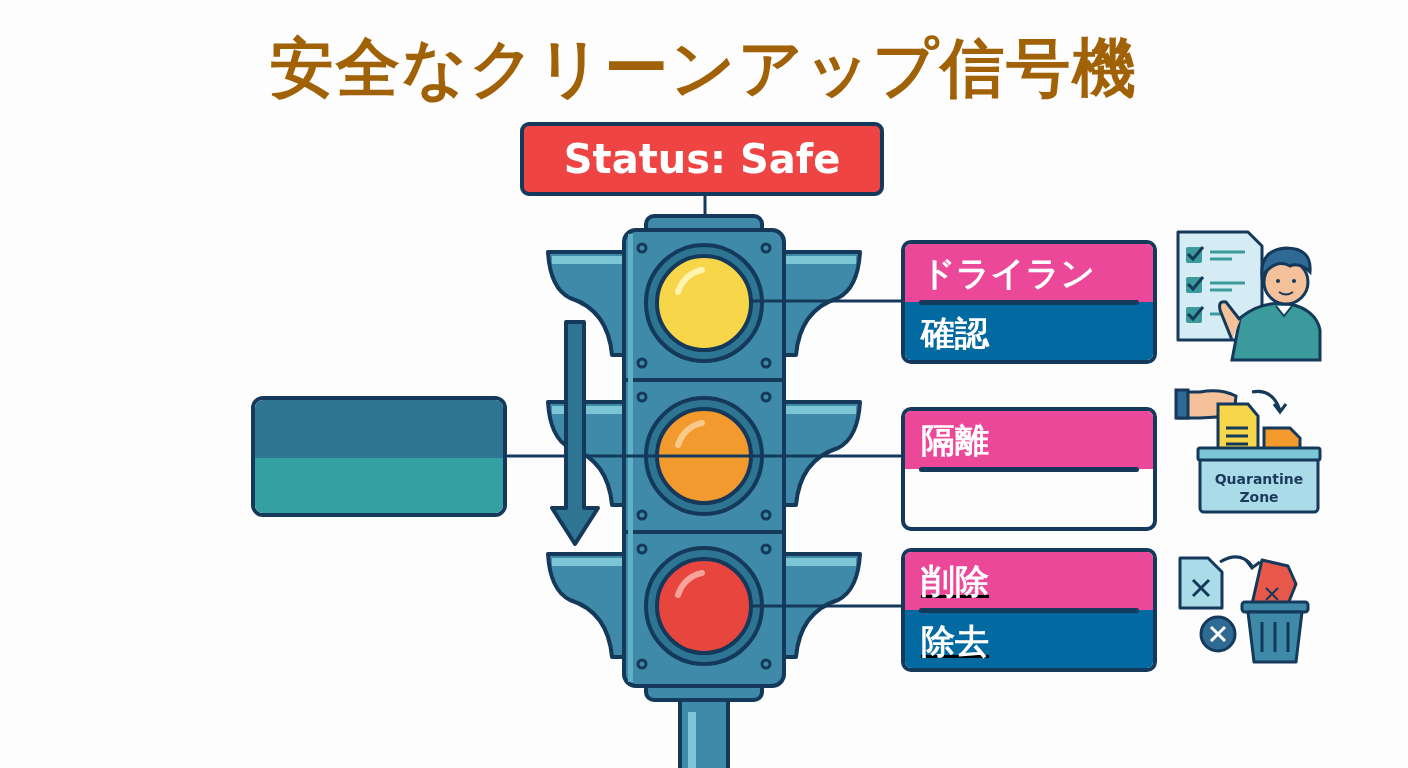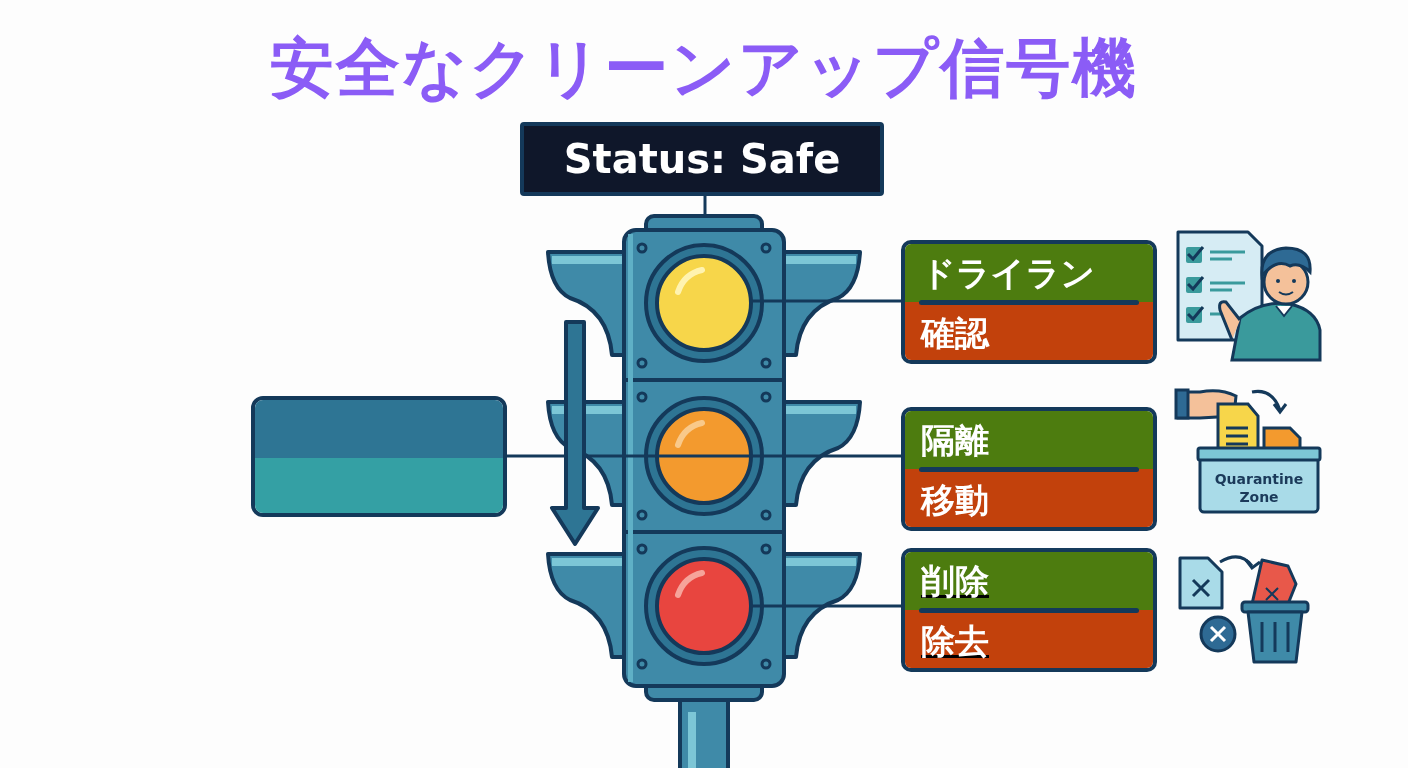--- a/index.html
+++ b/index.html
@@ -3,45 +3,45 @@
 <meta charset="utf-8">
 <style>
   html, body { margin:0; padding:0; }
   body {
     width:1408px; height:768px; position:relative; overflow:hidden;
     background:#fdfdfd;
     font-family:"DejaVu Sans","Liberation Sans",sans-serif;
   }
   .title {
     position:absolute; left:0; width:1408px; top:26px; text-align:center;
-    font-size:64px; font-weight:bold; color:#8b5cf6; letter-spacing:2px;
+    font-size:64px; font-weight:bold; color:#a16207; letter-spacing:2px;
     line-height:84px;
   }
   .status {
     position:absolute; left:520px; top:122px; width:364px; height:74px;
-    box-sizing:border-box; background:#0f172a; border:4px solid #14395a;
-    border-radius:4px; color:#fff; font-size:40px; font-weight:bold;
+    box-sizing:border-box; background:#ef4444; border:4px solid #14395a;
+    border-radius:9px; color:#fff; font-size:40px; font-weight:bold;
     text-align:center; line-height:66px;
   }
   .svgwrap { position:absolute; left:0; top:0; }
   .label-box {
     position:absolute; left:901px; width:256px; height:124px;
     box-sizing:border-box; border:4px solid #14395a; border-radius:10px;
     overflow:hidden;
   }
   .label-box .top {
-    height:58px; background:#4d7c0f; color:#fff; font-size:34px; font-weight:bold;
+    height:58px; background:#ec4899; color:#fff; font-size:34px; font-weight:bold;
     line-height:58px; padding-left:16px;
   }
   .label-box .divider {
     position:absolute; left:14px; right:14px; top:56px; height:5px;
     background:#14395a; border-radius:3px;
   }
   .label-box .bot {
-    height:62px; background:#c2410c; color:#fff; font-size:34px; font-weight:bold;
+    height:62px; background:#0369a1; color:#fff; font-size:34px; font-weight:bold;
     line-height:62px; padding-left:16px;
   }
   .empty-box {
     position:absolute; left:251px; top:396px; width:256px; height:121px;
     box-sizing:border-box; border:4px solid #14395a; border-radius:12px; overflow:hidden;
   }
   .empty-box .top { height:58px; background:#2e7594; }
   .empty-box .bot { height:59px; background:#34a0a4; }
 </style>
 </head>
@@ -182,20 +182,19 @@
 
 <div class="label-box" style="top:240px;">
   <div class="top">ドライラン</div>
   <div class="divider"></div>
   <div class="bot">確認</div>
 </div>
 
 <div class="label-box" style="top:407px;">
   <div class="top">隔離</div>
   <div class="divider"></div>
-  <div class="bot">移動</div>
 </div>
 
 <div class="label-box" style="top:548px;text-decoration:underline;">
   <div class="top">削除</div>
   <div class="divider"></div>
   <div class="bot">除去</div>
 </div>
 
 </body></html>

